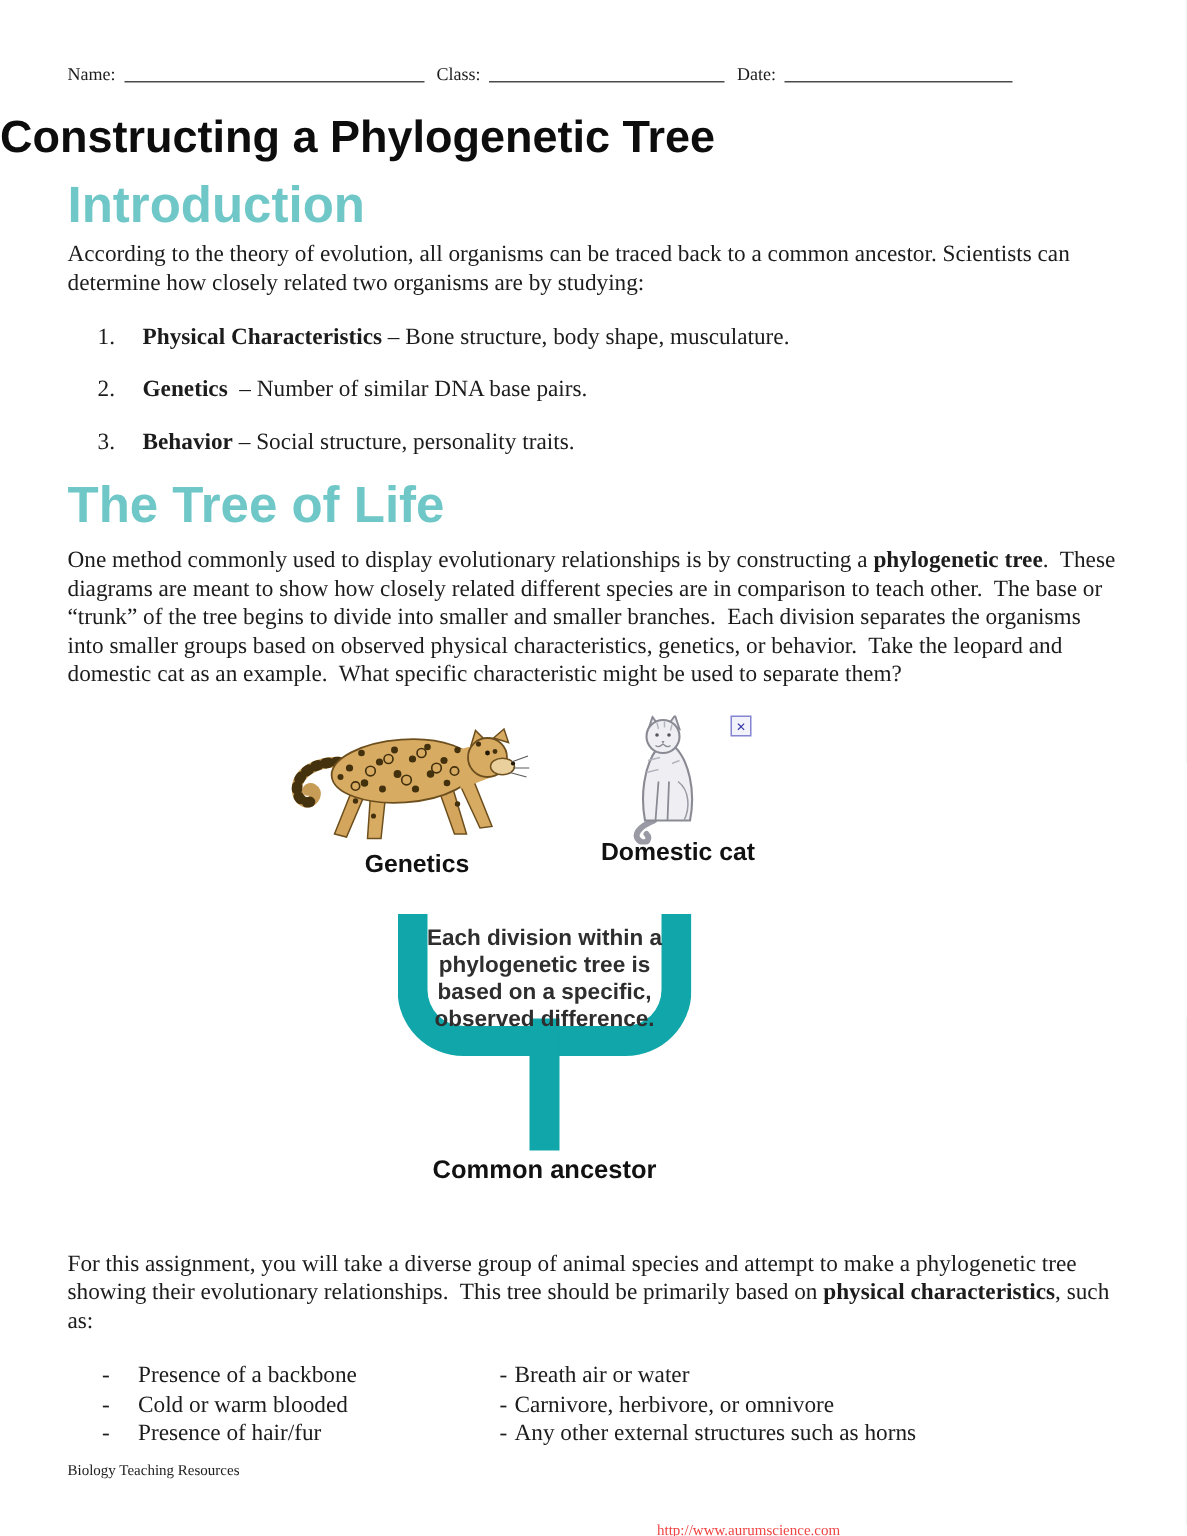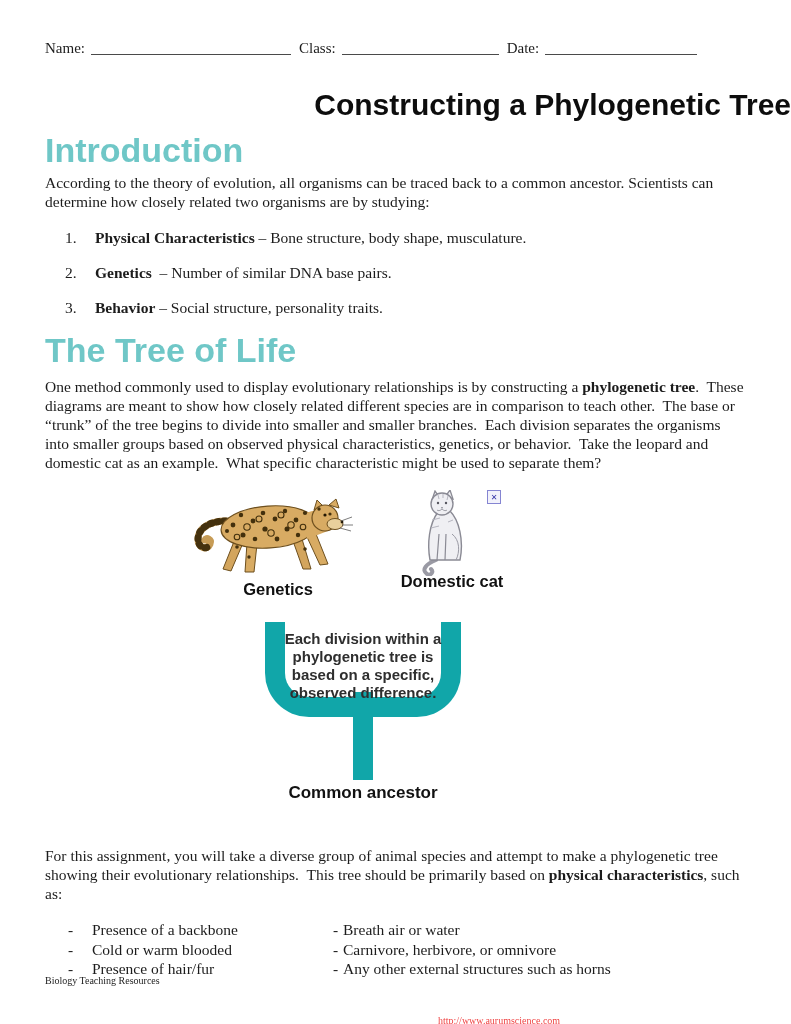--- a/index.html
+++ b/index.html
@@ -5,31 +5,31 @@
   * { margin:0; padding:0; box-sizing:border-box; }
   html,body { background:#e9e9e9; }
   .page {
     position:relative; width:791px; height:1024px; margin:0 auto;
     background:#ffffff; overflow:hidden;
     font-family:"Liberation Serif", serif; color:#1c1c1c;
   }
   
   .header-row {
     display:flex; align-items:flex-end;
-    margin:40px 45px 0 45px; font-size:15px; white-space:nowrap;text-align:right;
+    margin:40px 45px 0 45px; font-size:12px; white-space:nowrap;text-align:right;
   }
   .hdr-label { flex:none; }
   .blank { flex:none; display:inline-block; height:15px;
     border-bottom:1.2px solid #4a4a4a; margin:0 8px 2px 6px; }
   .blank.name  { width:200px; }
   .blank.class { width:157px; }
   .blank.date  { width:152px; margin-right:0; }
   
   .doc-title {
-    margin-top:31px; text-align:right;
+    margin-top:18px; text-align:left;
     font-family:"Liberation Sans", sans-serif; font-weight:bold;
     font-size:30px; color:#0d0d0d; letter-spacing:0;
   }
   .section-heading {
     margin:11px 45px 0 45px;
     font-family:"Liberation Sans", sans-serif; font-weight:bold;
     font-size:34px; color:#6fc7c7; line-height:1.05;
   }
   
   .para {

